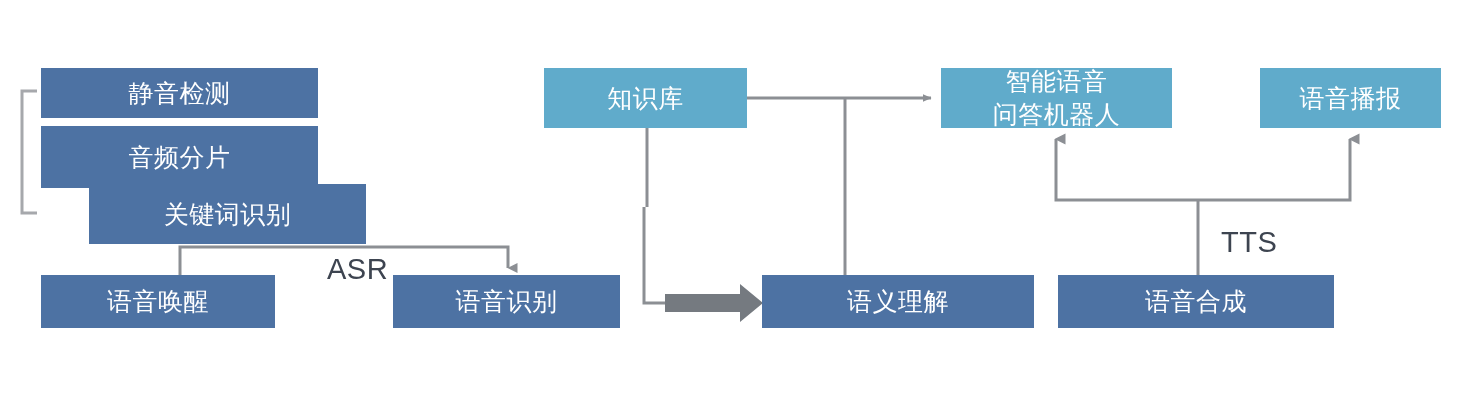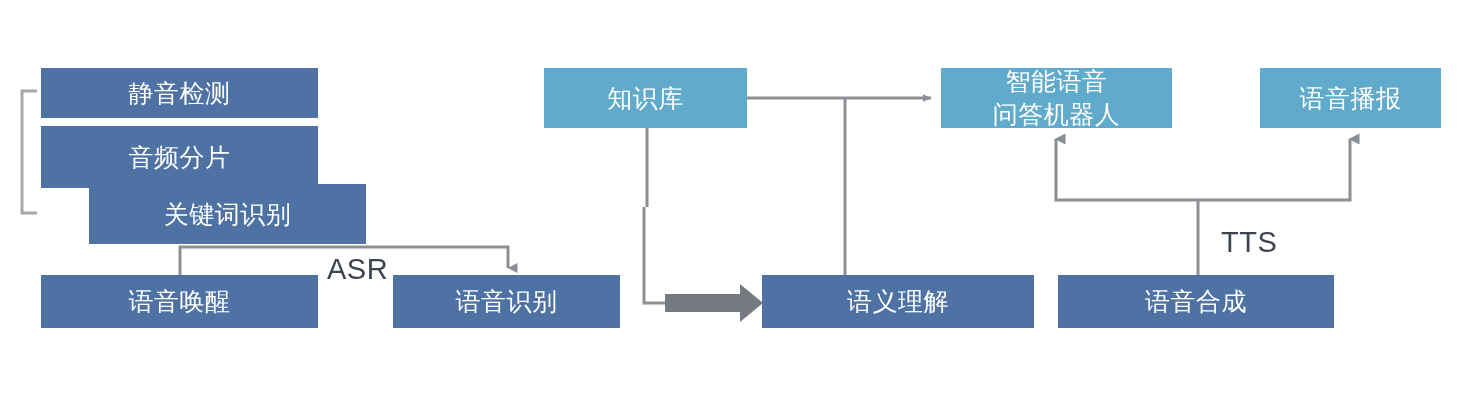--- a/index.html
+++ b/index.html
@@ -108,21 +108,21 @@
   </div>
 
   <div class="node dark" style="left:41px; top:126px; width:277px; height:62px;">
     <span>音频分片</span>
   </div>
 
   <div class="node dark" style="left:41px; top:184px; width:277px; height:60px;margin-left:48px;">
     <span>关键词识别</span>
   </div>
 
-  <div class="node dark" style="left:41px; top:275px; width:277px; height:53px;">
+  <div class="node dark" style="left:41px; top:275px; width:234px; height:53px;">
     <span>语音唤醒</span>
   </div>
 
   <div class="node dark" style="left:393px; top:275px; width:227px; height:53px;">
     <span>语音识别</span>
   </div>
 
   <div class="node light" style="left:544px; top:68px; width:203px; height:60px;">
     <span>知识库</span>
   </div>

